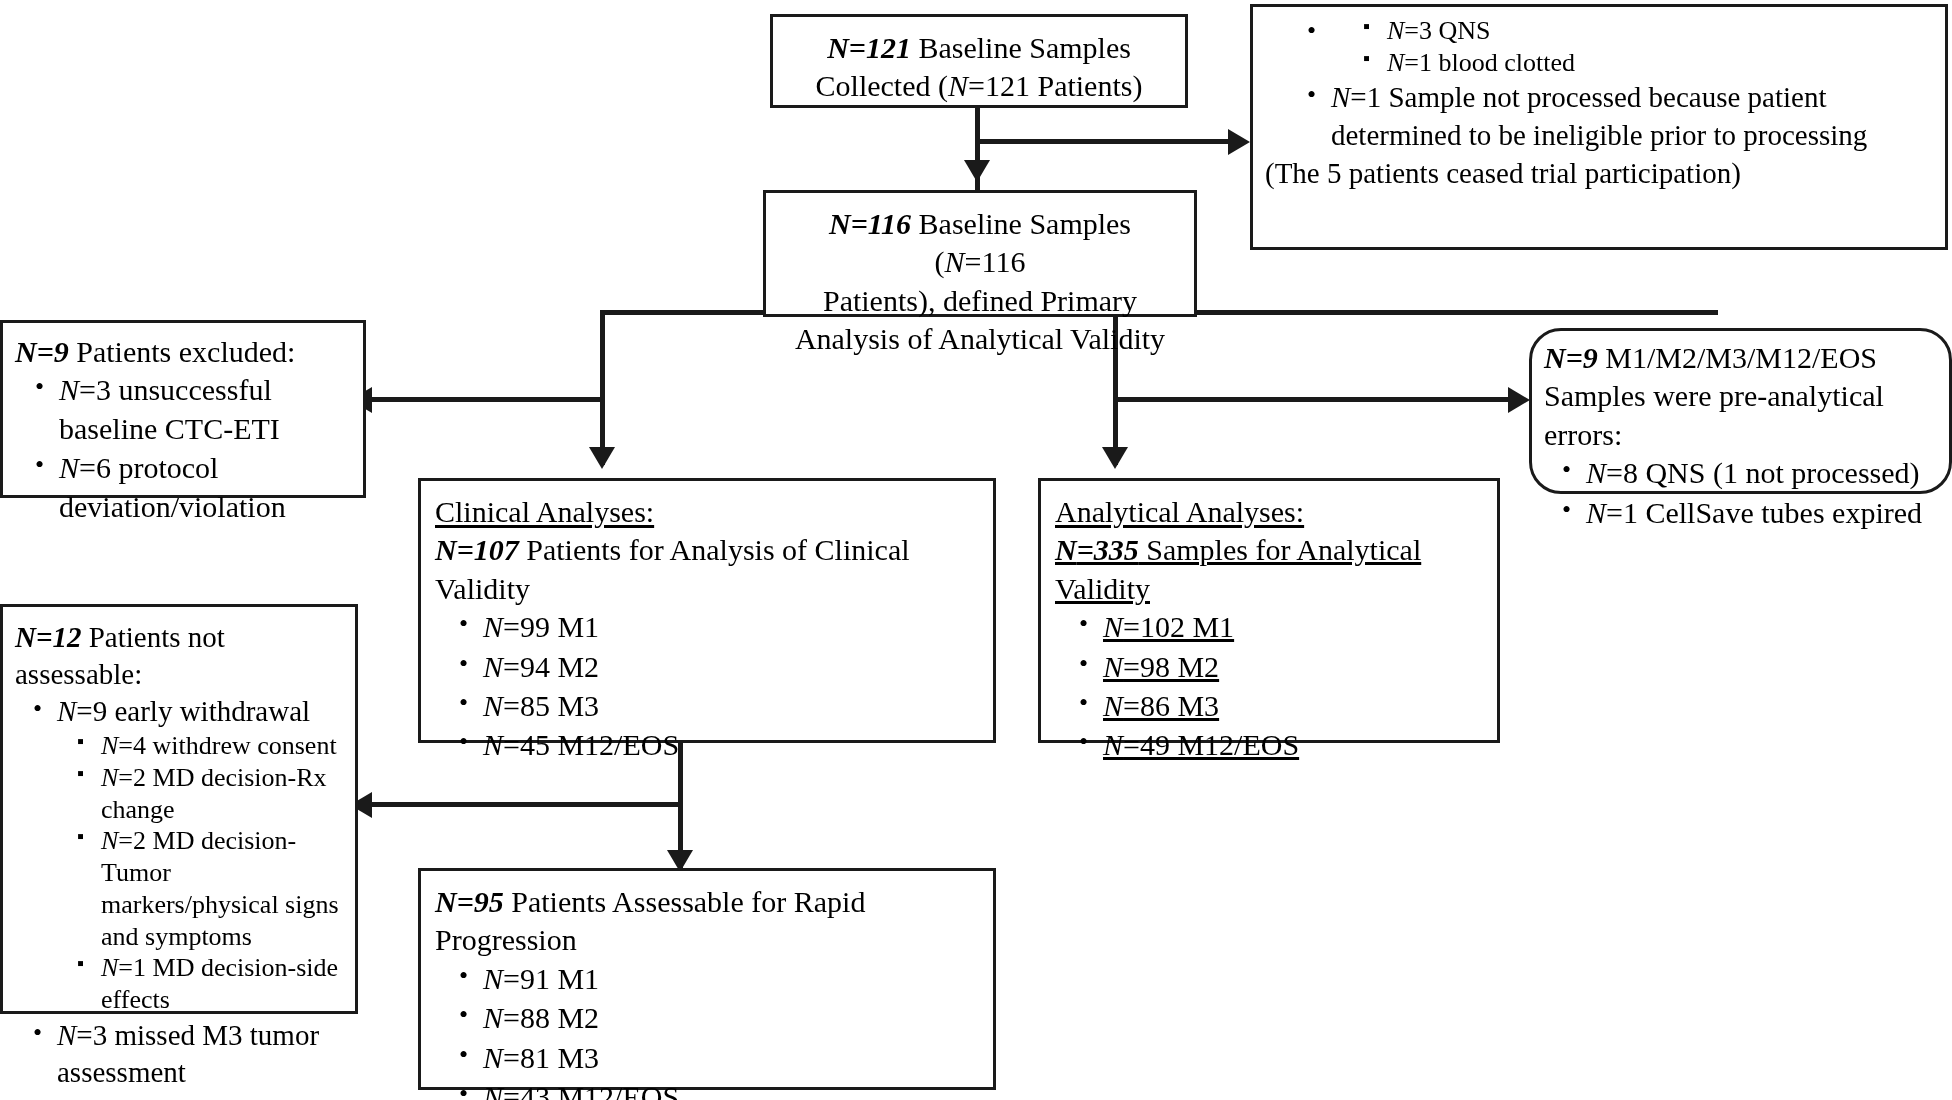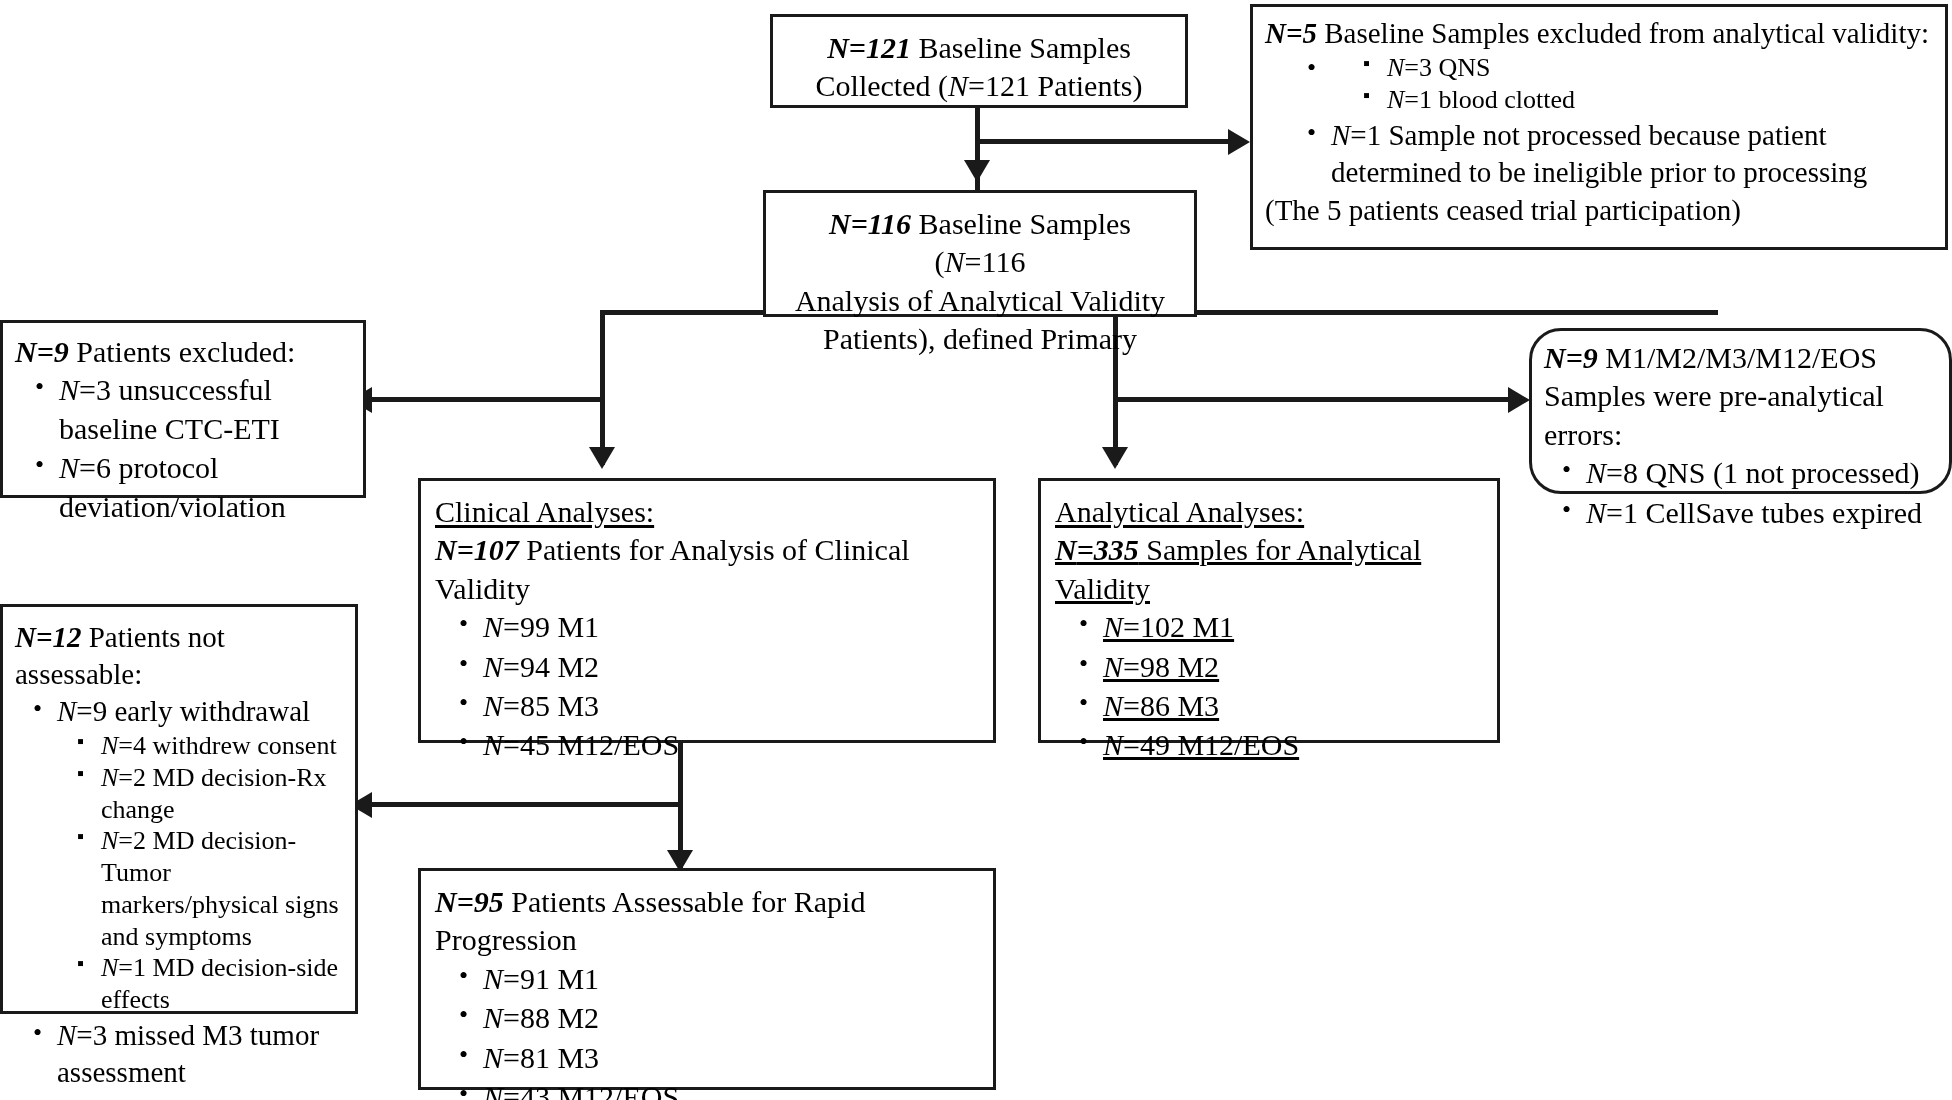--- a/index.html
+++ b/index.html
@@ -125,41 +125,38 @@
   <div class="arrow arrow-left" style="left:350px; top:792px;"></div>
 
   <div class="box center" style="left:770px; top:14px; width:418px; height:94px; padding-top:12px;">
     <div>
       <span class="nb" style="font-style:italic;"><i>N</i>=121</span><span> Baseline Samples</span>
     </div>
     <div>Collected (<i>N</i>=121 Patients)</div>
   </div>
 
   <div class="box" style="left:1250px; top:4px; width:698px; height:246px; font-size:29px; padding:8px 12px;">
-    <div>
-      <span class="nb ital"><i>N</i>=5</span><span> Baseline Samples excluded from analytical validity:</span>
-    </div>
     <ul class="l1">
       <li>
         <ul class="l2">
           <li><i>N</i>=3 QNS</li>
           <li><i>N</i>=1 blood clotted</li>
         </ul>
       </li>
       <li><i>N</i>=1 Sample not processed because patient determined to be ineligible prior to processing</li>
     </ul>
     <div class="note">(The 5 patients ceased trial participation)</div>
   </div>
 
   <div class="box center" style="left:763px; top:190px; width:434px; height:127px; padding-top:12px;">
     <div>
       <span class="nb ital"><i>N</i>=116</span><span> Baseline Samples (<i>N</i>=116</span>
     </div>
+    <div>Patients), defined Primary</div>
     <div>Analysis of Analytical Validity</div>
-    <div>Patients), defined Primary</div>
   </div>
 
   <div class="box" style="left:0px; top:320px; width:366px; height:178px; padding:10px 12px;">
     <div>
       <span class="nb ital"><i>N</i>=9</span><span> Patients excluded:</span>
     </div>
     <ul class="l1" style="padding-left:18px;">
       <li><i>N</i>=3 unsuccessful baseline CTC-ETI</li>
       <li><i>N</i>=6 protocol deviation/violation</li>
     </ul>

